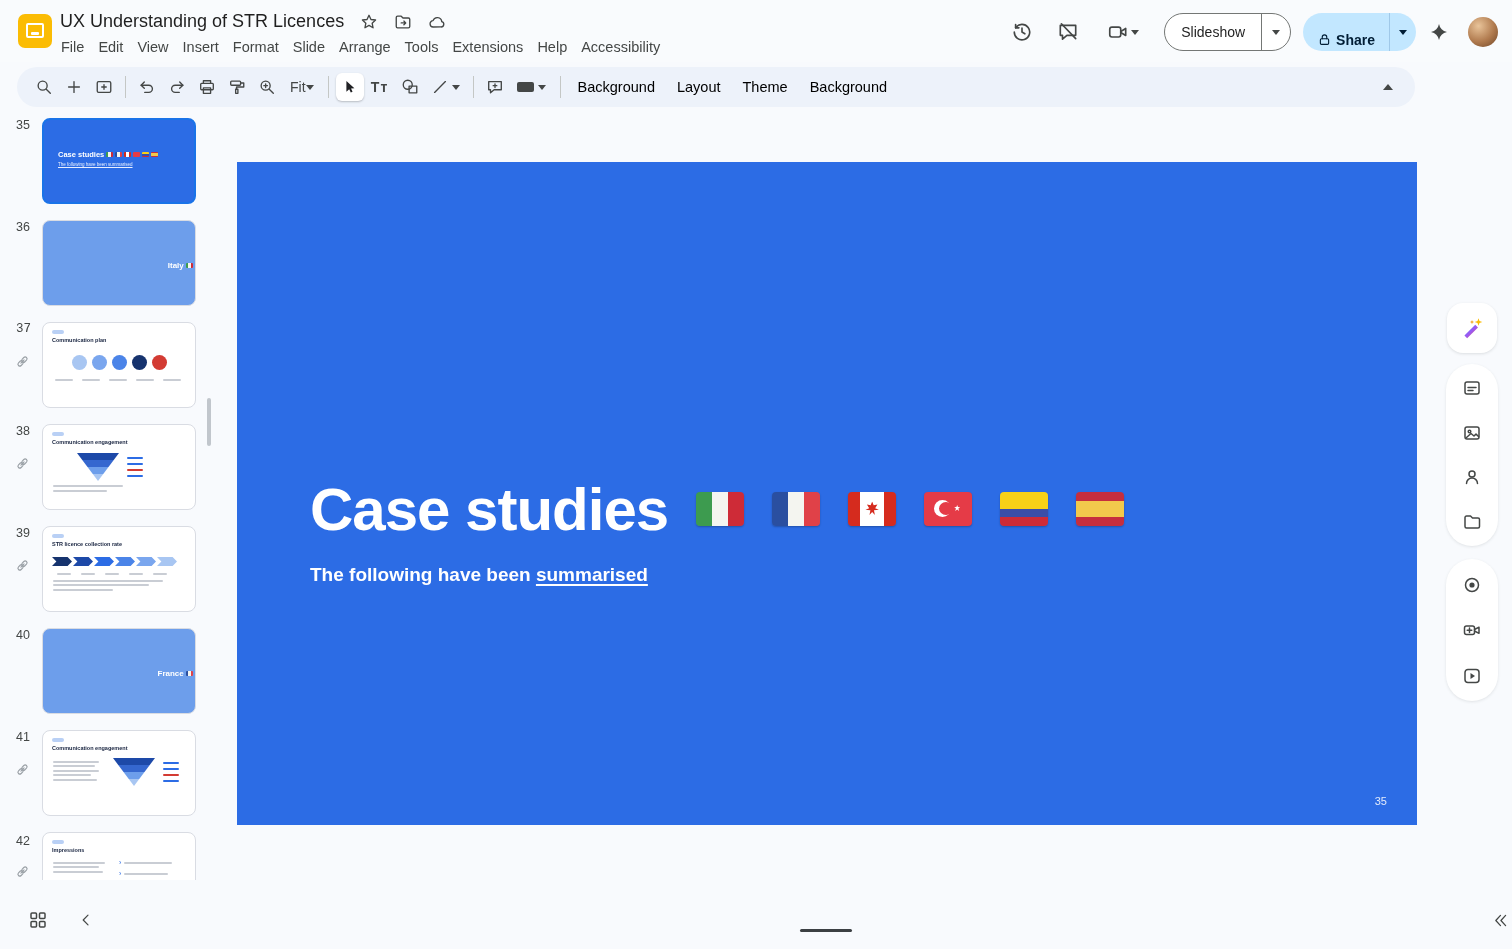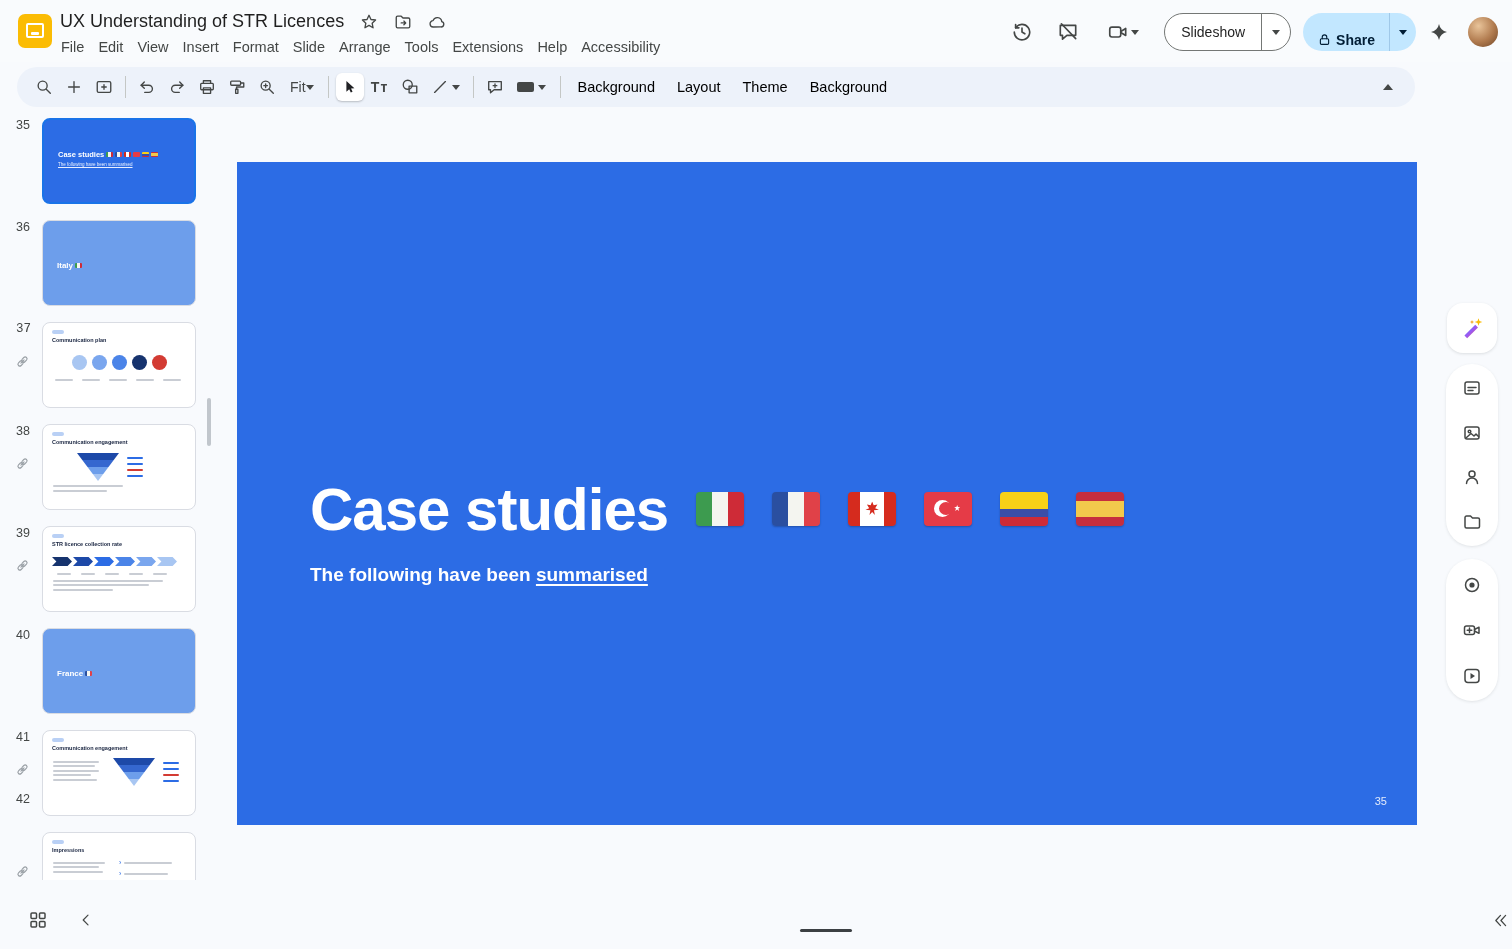--- a/index.html
+++ b/index.html
@@ -48,21 +48,21 @@
   svg.fi { fill:#444746; stroke:none; }
 
   
   .filmstrip { position:absolute; left:0; top:112px; width:226px; height:768px; overflow:hidden; }
   .thumb-num { position:absolute; left:16px; font-size:12.5px; color:#444746; }
   .link-badge { position:absolute; left:15px; width:16px; height:16px; }
   .thumb { position:absolute; left:42px; width:154px; height:86px; border-radius:8px; background:#fff;
     border:1px solid #d9dce3; overflow:hidden; }
   .thumb.sel { border:2px solid #1a73e8; }
   .thumb.blue-main { background:#2c6ce5; }
-  .thumb.blue-sec { background:#6d9eeb; }
+  .thumb.blue-sec { background:#6d9eeb;text-align:right; }
   .scroll-sliver { position:absolute; left:207px; top:286px; width:4px; height:48px; border-radius:2px; background:#c1c6cc; }
 
   .mini-title-w { color:#fff; font-weight:bold; }
   .mini-logo { width:12px; height:4px; background:#b9d0f5; border-radius:2px; margin:7px 0 3px 9px; }
   .mini-head { font-size:5.5px; font-weight:bold; color:#17233f; margin-left:9px; }
   .gline { height:2px; background:#c9cdd4; border-radius:1px; margin-top:2.5px; }
   .tflag { display:inline-block; width:7px; height:5px; border-radius:1px; margin-right:2px; }
 
   .mini-circles { display:flex; gap:5px; justify-content:center; align-items:center; margin-top:12px; }
   .mcirc { width:15px; height:15px; border-radius:50%; }
@@ -451,21 +451,21 @@
         <div class="mini-labels">
             <div class="lab"></div>
             <div class="lab"></div>
             <div class="lab" style="background:#d33b33;"></div>
             <div class="lab"></div>
           </div>
       </div>
     </div>
   </div>
 
-  <span class="thumb-num" style="top:680px;">42</span>
+  <span class="thumb-num" style="top:722px;">42</span>
   <span class="link-badge" style="top:752px;">
     <svg class="oi" width="15" height="15" viewBox="0 0 20 20" style="stroke:#9aa0a6;">
         <g transform="rotate(-45 10 10)">
           <rect x="2.5" y="7.5" width="8" height="5" rx="2.5"></rect>
           <rect x="9.5" y="7.5" width="8" height="5" rx="2.5"></rect>
           <path d="M7 10 h6"></path>
         </g>
       </svg>
   </span>
   <div class="thumb" style="top:720px;">

